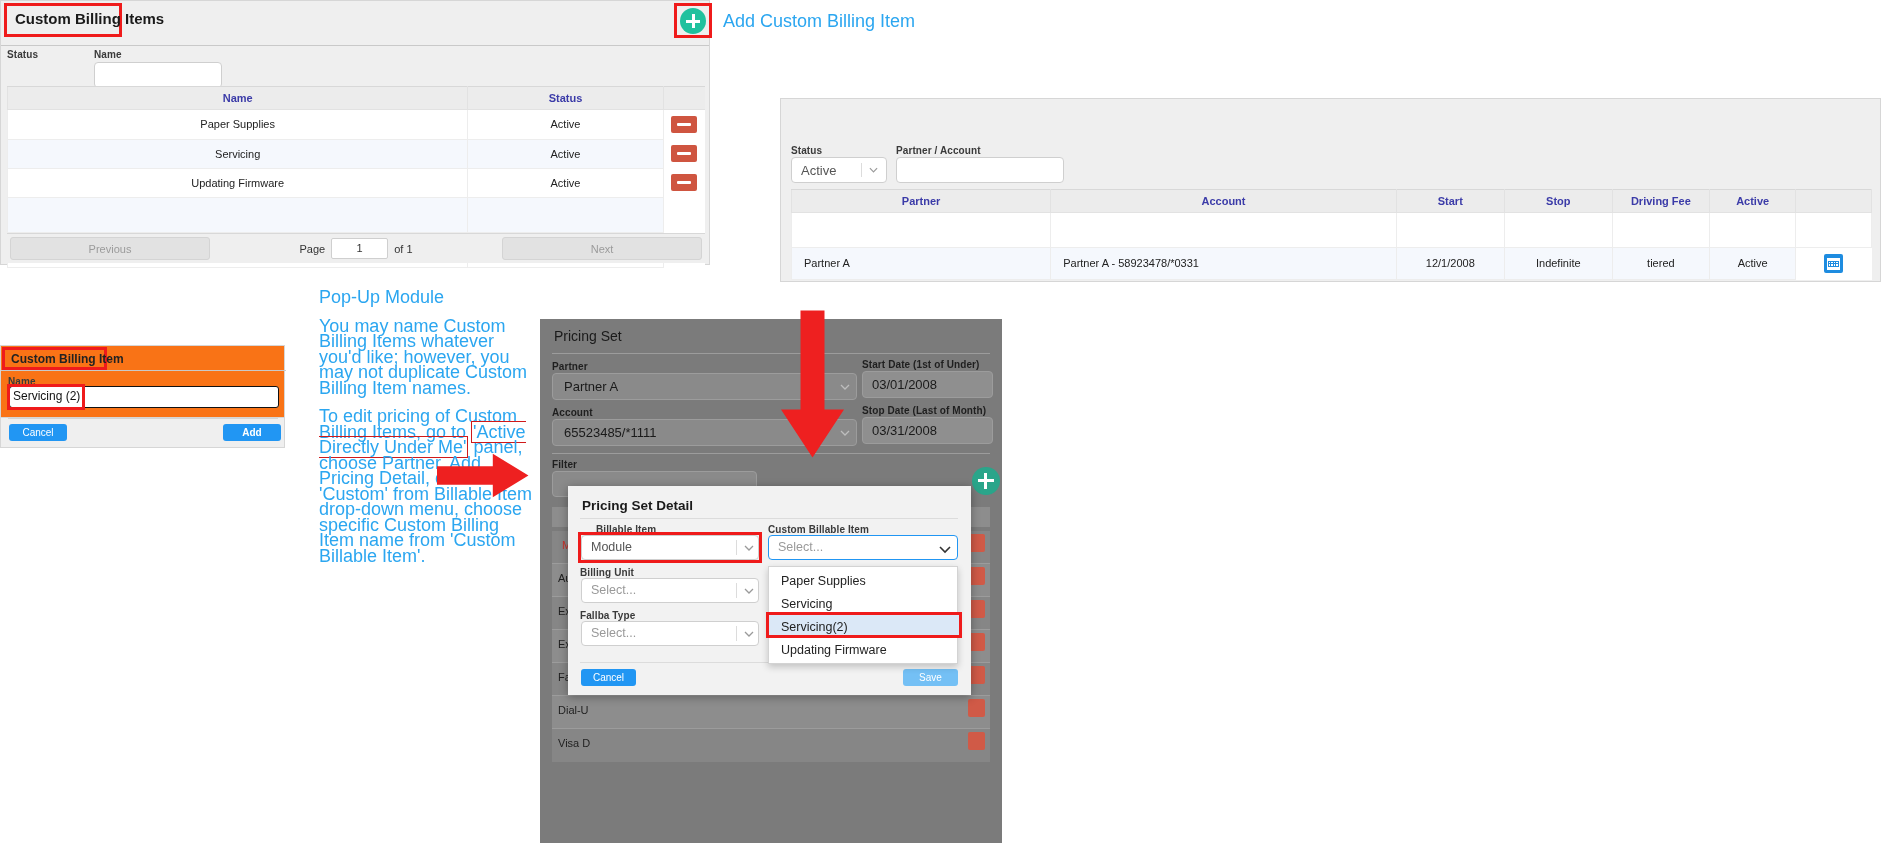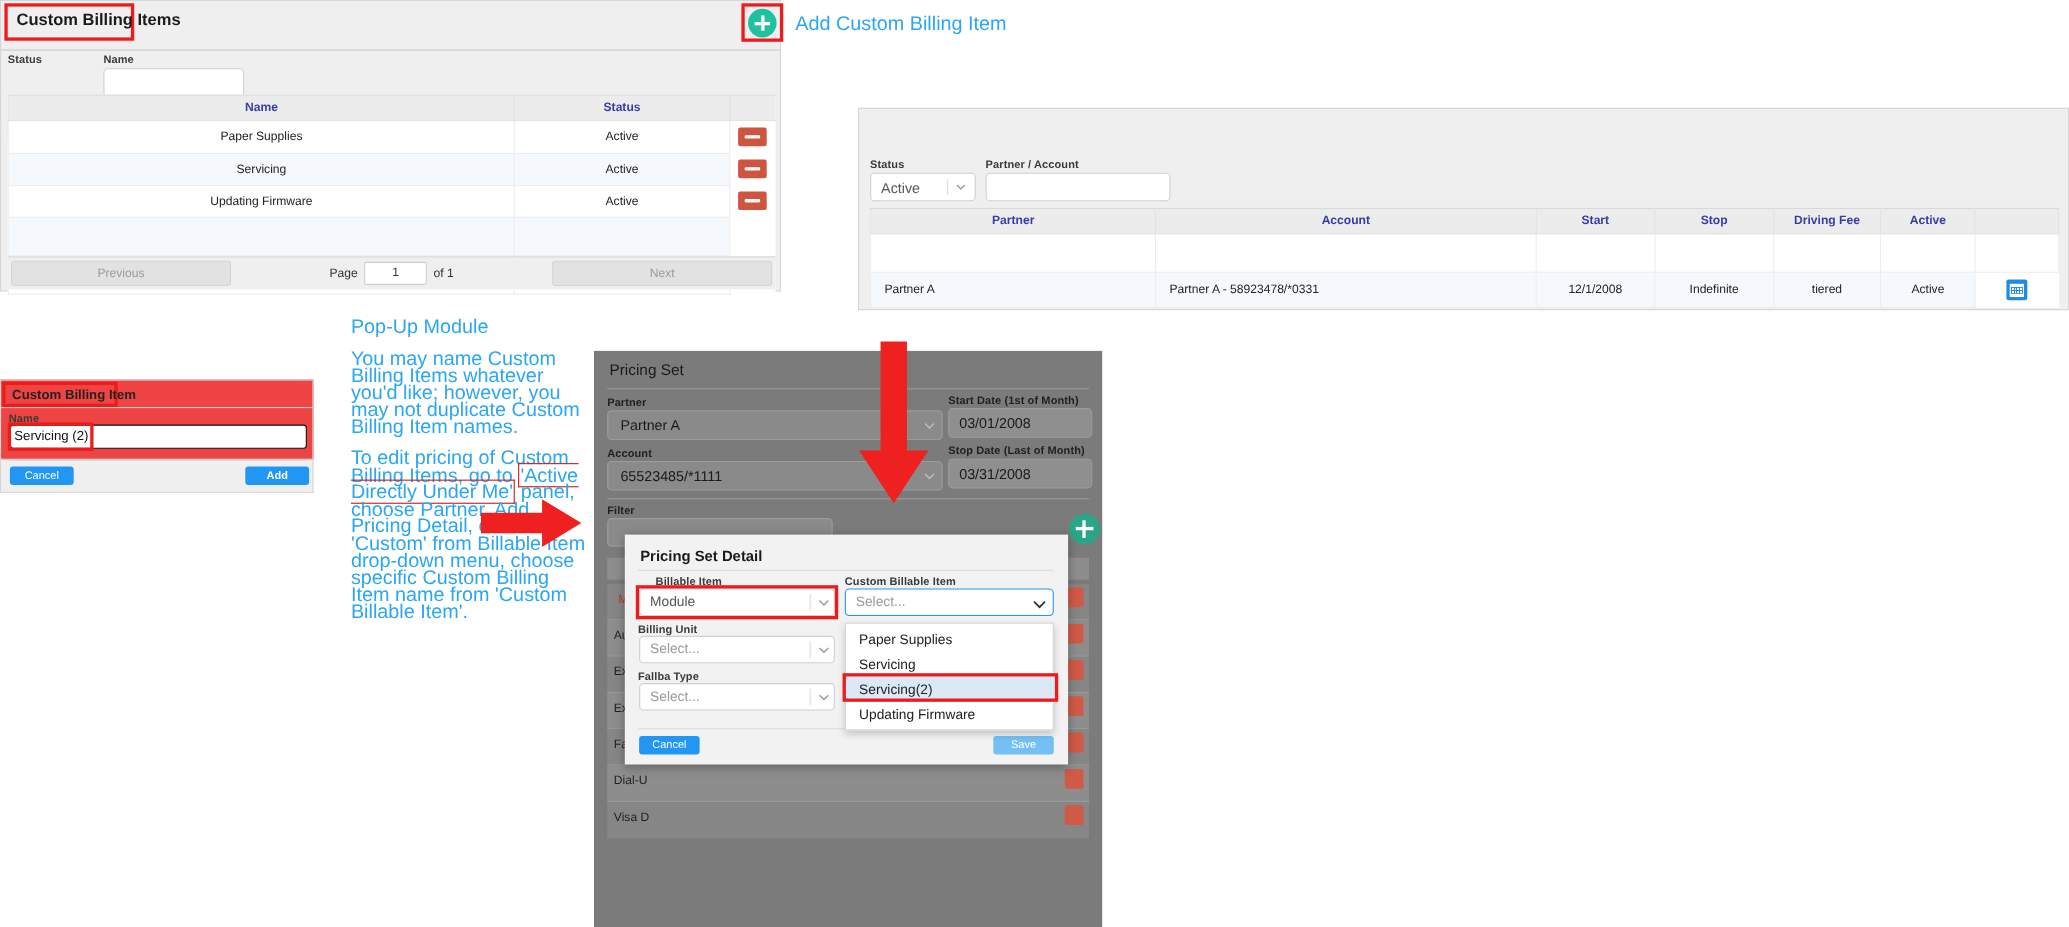--- a/index.html
+++ b/index.html
@@ -188,21 +188,21 @@
           <td>Active</td>
           <td style="border:none;background:transparent;">
               <div class="calbtn" style="margin:0 auto;"></div>
             </td>
         </tr>
       </tbody>
     </table>
   </div>
 </div>
 
-<div class="abs panel" style="left:0;top:345px;width:285px;height:73px;background:#ef4444;">
+<div class="abs panel" style="left:0;top:345px;width:285px;height:73px;background:#f97316;">
   <div class="abs" style="left:0;top:0;width:285px;height:25px;border-bottom:1px solid #c9c9c9;"></div>
   <div class="abs redbox" style="left:1px;top:1px;width:105px;height:23px;"></div>
   <div class="abs" style="left:10px;top:6px;font-size:12px;font-weight:bold;">Custom Billing Item</div>
 
   <div class="abs flabel" style="left:7px;top:30px;">Name</div>
   <div class="abs" style="left:8px;top:40px;width:270px;height:22px;background:#fff;border:1.6px solid #111;border-radius:3px;"></div>
   <div class="abs redbox" style="left:6px;top:38px;width:78px;height:26px;"></div>
   <div class="abs" style="left:12px;top:43px;font-size:12px;color:#111;">Servicing (2)</div>
 </div>
 <div class="abs" style="left:0;top:418px;width:285px;height:30px;background:#efefef;border:1px solid #d6d6d6;border-top:none;">
@@ -234,21 +234,21 @@
     <path d="M1 3 L5 7 L9 3" fill="none" stroke="#bdbdbd" stroke-width="1.3"></path>
     </svg>
 
   <div class="abs flabel" style="left:12px;top:88px;color:#1f1f1f;">Account</div>
   <div class="abs" style="left:12px;top:100px;width:305px;height:27px;background:#8a8a8a;border:1px solid #9c9c9c;border-radius:4px;"></div>
   <div class="abs" style="left:24px;top:106px;font-size:13px;color:#1a1a1a;">65523485/*1111</div>
   <svg class="abs" viewBox="0 0 10 10" style="left:300px;top:109px;width:10px;height:10px;">
     <path d="M1 3 L5 7 L9 3" fill="none" stroke="#bdbdbd" stroke-width="1.3"></path>
     </svg>
 
-  <div class="abs flabel" style="left:322px;top:40px;color:#1f1f1f;">Start Date (1st of Month)</div>
+  <div class="abs flabel" style="left:322px;top:40px;color:#1f1f1f;">Start Date (1st of Under)</div>
   <div class="abs" style="left:322px;top:52px;width:131px;height:27px;background:#8f8f8f;border:1px solid #9c9c9c;border-radius:4px;"></div>
   <div class="abs" style="left:332px;top:58px;font-size:13px;color:#1a1a1a;">03/01/2008</div>
 
   <div class="abs flabel" style="left:322px;top:86px;color:#1f1f1f;">Stop Date (Last of Month)</div>
   <div class="abs" style="left:322px;top:98px;width:131px;height:27px;background:#8f8f8f;border:1px solid #9c9c9c;border-radius:4px;"></div>
   <div class="abs" style="left:332px;top:104px;font-size:13px;color:#1a1a1a;">03/31/2008</div>
 
   <div class="abs" style="left:12px;top:134px;width:438px;height:1px;background:#9c9c9c;"></div>
 
   <div class="abs flabel" style="left:12px;top:140px;color:#1f1f1f;">Filter</div>

